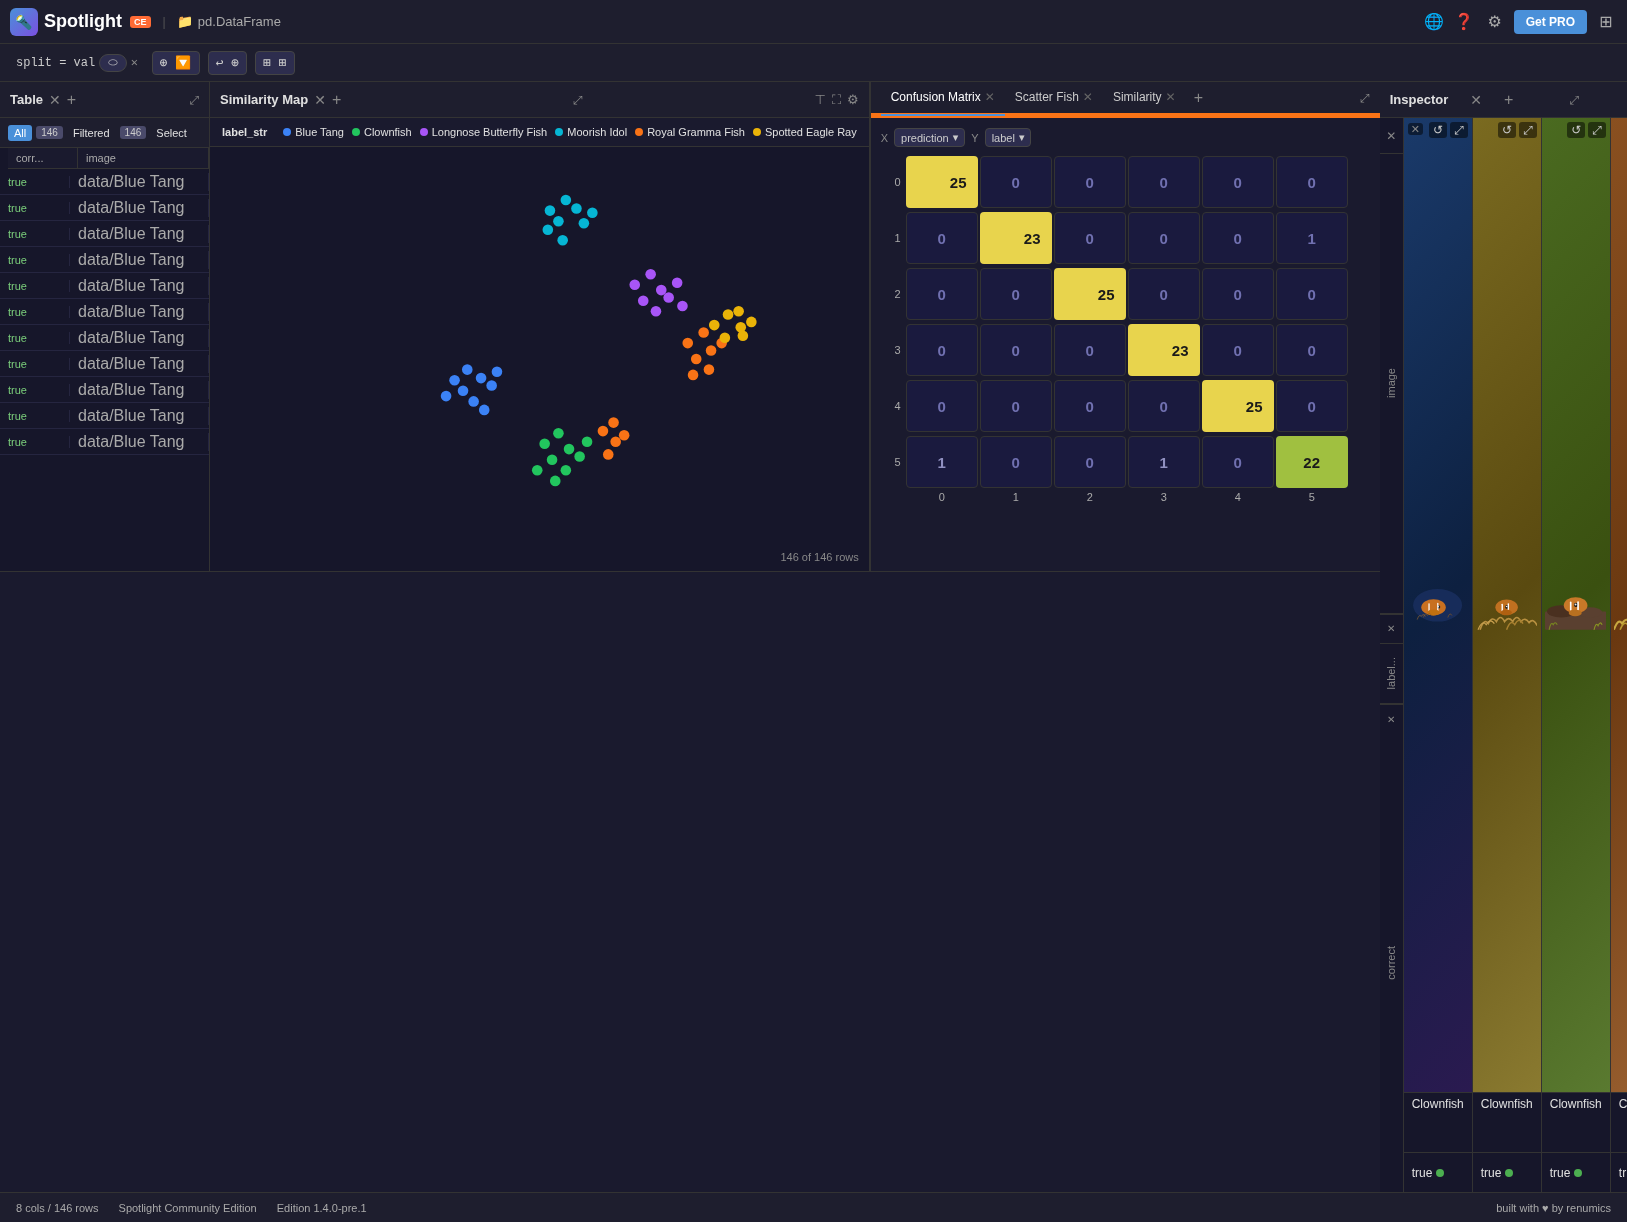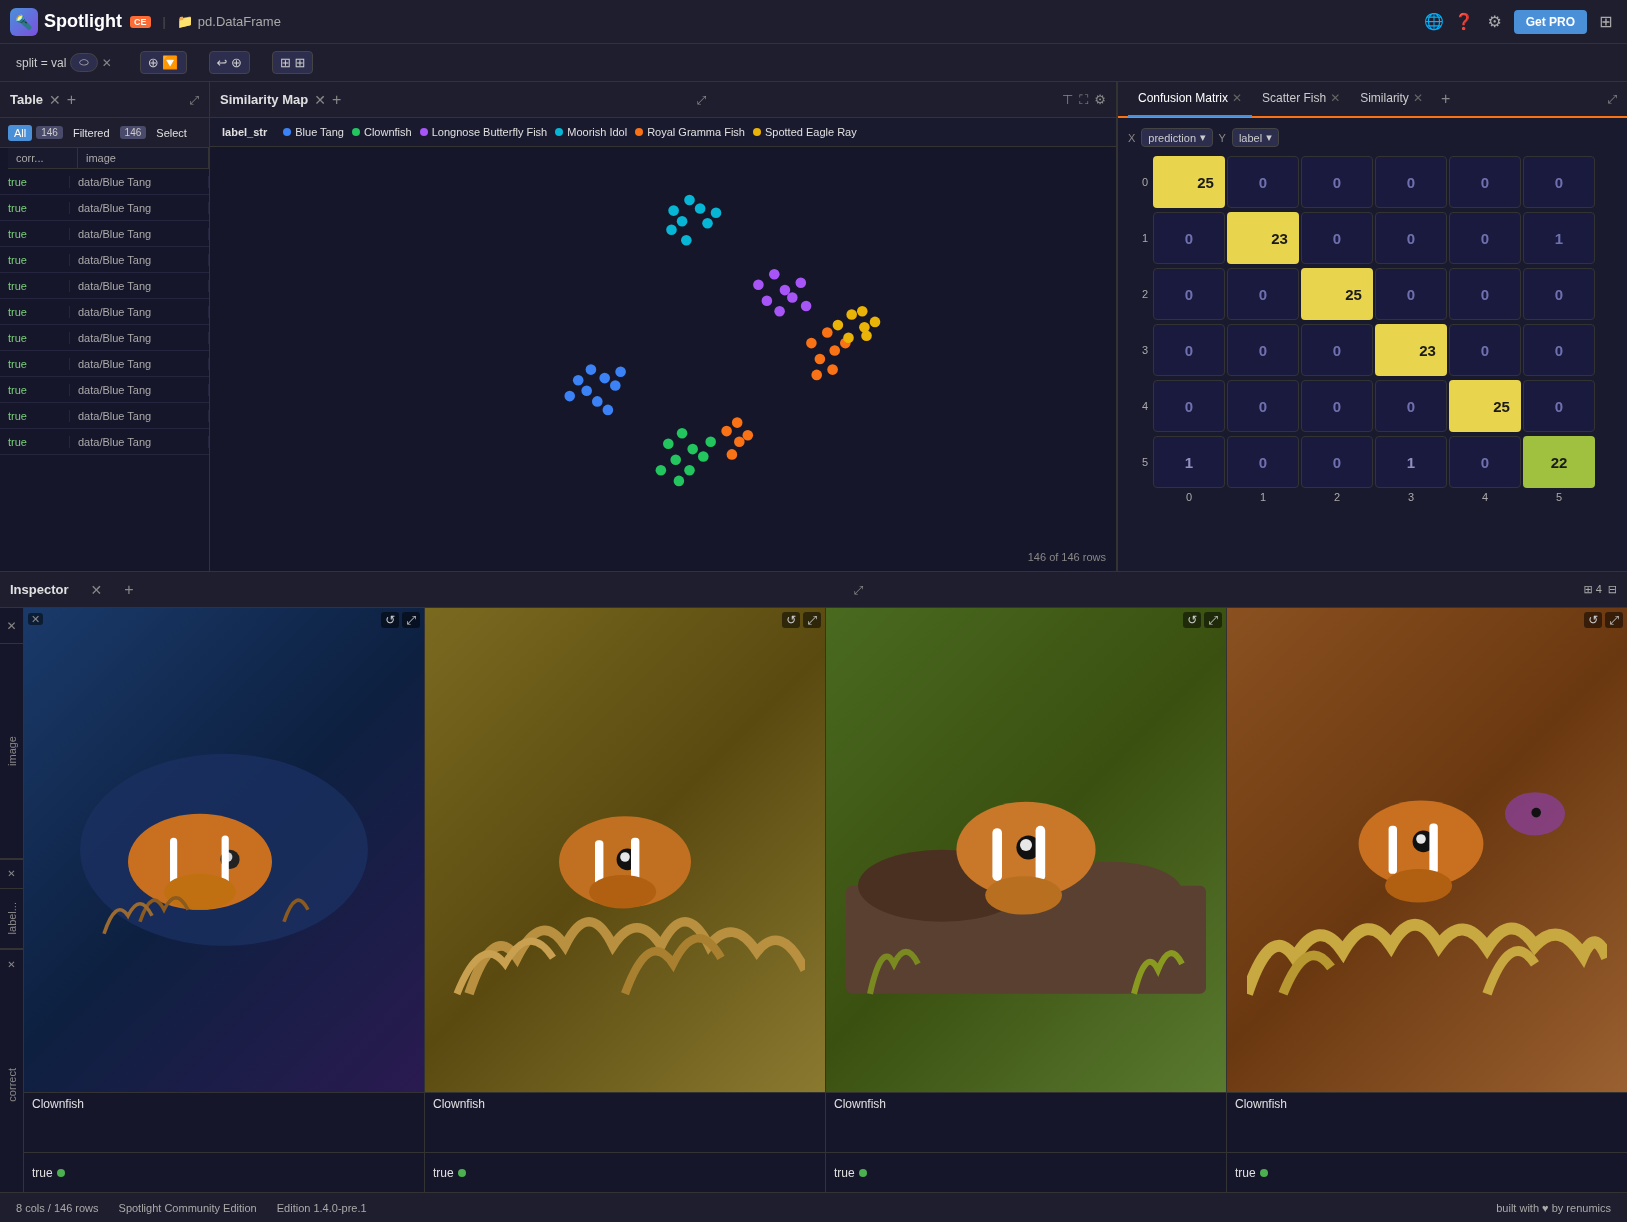--- a/index.html
+++ b/index.html
@@ -10,21 +10,21 @@
     .logo { display: flex; align-items: center; gap: 6px; font-weight: 700; font-size: 18px; color: #fff; }
     .logo-icon { width: 28px; height: 28px; background: linear-gradient(135deg, #4a90d9, #7b4fe0); border-radius: 6px; display: flex; align-items: center; justify-content: center; font-size: 14px; }
     .logo-ce { background: #ff6b35; color: white; font-size: 9px; font-weight: 700; padding: 1px 4px; border-radius: 3px; margin-left: 2px; }
     .header-sep { color: #555; margin: 0 4px; }
     .header-file { color: #aaa; font-size: 13px; display: flex; align-items: center; gap: 4px; }
     .header-right { margin-left: auto; display: flex; align-items: center; gap: 8px; }
     .get-pro { background: #4a90d9; color: white; border: none; padding: 5px 12px; border-radius: 4px; font-weight: 600; font-size: 12px; cursor: pointer; }
     .header-icon { width: 22px; height: 22px; color: #aaa; display: flex; align-items: center; justify-content: center; cursor: pointer; font-size: 16px; }
 
     
-    .toolbar { display: flex; align-items: center; height: 38px; background: #1e1e2e; border-bottom: 1px solid #333; padding: 0 10px; gap: 22px; }
+    .toolbar { display: flex; align-items: center; height: 38px; background: #1e1e2e; border-bottom: 1px solid #333; padding: 0 10px; gap: 8px; font-family: Liberation Mono, monospace; }
     .toolbar-item { color: #ccc; font-size: 12px; display: flex; align-items: center; gap: 4px; cursor: pointer; padding: 3px 6px; border-radius: 3px; }
     .toolbar-tag { background: #2d2d4e; border: 1px solid #444; border-radius: 12px; padding: 2px 8px; font-size: 11px; color: #ccc; }
     .toolbar-close { color: #888; cursor: pointer; }
     .toolbar-btn { background: #2d2d4e; border: 1px solid #444; border-radius: 4px; padding: 3px 7px; color: #ccc; cursor: pointer; font-size: 13px; }
 
     .panel { border-right: 1px solid #333; display: flex; flex-direction: column; background: #16162a; }
     .panel-header { display: flex; align-items: center; height: 36px; padding: 0 10px; border-bottom: 1px solid #333; background: #1e1e2e; gap: 6px; flex-shrink: 0; }
     .panel-title { font-weight: 600; font-size: 13px; color: #e0e0e0; }
     .panel-close { color: #888; cursor: pointer; font-size: 14px; }
     .panel-add { color: #888; cursor: pointer; font-size: 16px; font-weight: 300; }
@@ -35,30 +35,30 @@
     .table-filter-bar { display: flex; align-items: center; height: 30px; padding: 0 8px; background: #1e1e2e; border-bottom: 1px solid #333; gap: 4px; flex-shrink: 0; text-align: center; }
     .filter-tab { padding: 2px 6px; border-radius: 3px; font-size: 11px; cursor: pointer; }
     .filter-tab.active { background: #4a90d9; color: white; }
     .badge { background: #4a4a6a; color: #ccc; border-radius: 3px; padding: 1px 5px; font-size: 10px; }
     .table-cols { display: flex; border-bottom: 1px solid #333; background: #1a1a2e; margin-left: 8px; }
     .table-col-header { padding: 4px 8px; font-size: 11px; color: #aaa; border-right: 1px solid #333; }
     .table-body { overflow-y: auto; flex: 1; }
     .table-row { display: flex; border-bottom: 1px solid #252540; height: 26px; align-items: center; }
     .table-cell { padding: 0 8px; font-size: 11px; color: #ccc; border-right: 1px solid #252540; white-space: nowrap; overflow: hidden; }
     .cell-bool { color: #7bcf7b; }
-    .cell-path { color: #aaa; font-size: 11px; }
+    .cell-path { color: #aaa; font-size: 16px; }
 
     
     .similarity-panel { flex: 1; }
     .legend { display: flex; flex-wrap: wrap; gap: 8px; padding: 8px 12px; font-size: 11px; background: #1a1a2e; border-bottom: 1px solid #333; }
     .legend-item { display: flex; align-items: center; gap: 4px; }
     .legend-dot { width: 8px; height: 8px; border-radius: 50%; }
     .scatter-area { flex: 1; position: relative; background: #16162a; overflow: hidden; }
     .scatter-status { position: absolute; bottom: 8px; right: 10px; font-size: 11px; color: #888; }
-    .right-panel-header { display: flex; align-items: center; height: 36px; padding: 0 10px; border-bottom: 2px solid #f97316; background: #1e1e2e; gap: 0; flex-shrink: 0; }
+    .right-panel-header { display: flex; align-items: center; height: 36px; padding: 0 10px; border-bottom: 5px solid #f97316; background: #1e1e2e; gap: 0; flex-shrink: 0; }
     .confusion-matrix-area { flex: 1; padding: 10px; overflow: hidden; }
 
     
     .cm-axes { display: flex; align-items: center; gap: 6px; margin-bottom: 8px; }
     .axis-select { background: #2d2d4e; border: 1px solid #444; border-radius: 4px; color: #ccc; padding: 2px 6px; font-size: 11px; display: flex; align-items: center; gap: 4px; cursor: pointer; }
     .axis-label { color: #888; font-size: 11px; }
     .cm-row { display: flex; align-items: center; margin-bottom: 2px; }
     .cm-row-label { width: 20px; text-align: right; font-size: 11px; color: #aaa; margin-right: 4px; flex-shrink: 0; }
     .cm-cell { width: 72px; height: 52px; display: flex; align-items: center; justify-content: center; border-radius: 4px; font-size: 15px; font-weight: 700; margin: 1px; cursor: pointer; }
     .cm-cell.high { background: #e8d44d; color: #1a1a1a; padding-left: 33px; }
@@ -124,21 +124,21 @@
   <div class="toolbar-item">
     <span>split = val</span>
     <span class="toolbar-tag">⬭</span>
     <span class="toolbar-close">✕</span>
   </div>
   <div class="toolbar-btn">⊕ 🔽</div>
   <div class="toolbar-btn">↩ ⊕</div>
   <div class="toolbar-btn">⊞ ⊞</div>
 </div>
 
-<div style="display: flex; flex-direction: column; height: calc(1222px - 44px - 38px - 30px);">
+<div style="display: flex; flex-direction: row; height: calc(1222px - 44px - 38px - 30px);">
 
   <div style="display: flex; height: 490px; border-bottom: 1px solid #333; flex-shrink: 0;">
 
     <div class="panel table-panel">
       <div class="panel-header">
         <span class="panel-title">Table</span>
         <span class="panel-close">✕</span>
         <span class="panel-add">+</span>
         <span class="panel-expand">⤢</span>
       </div>

